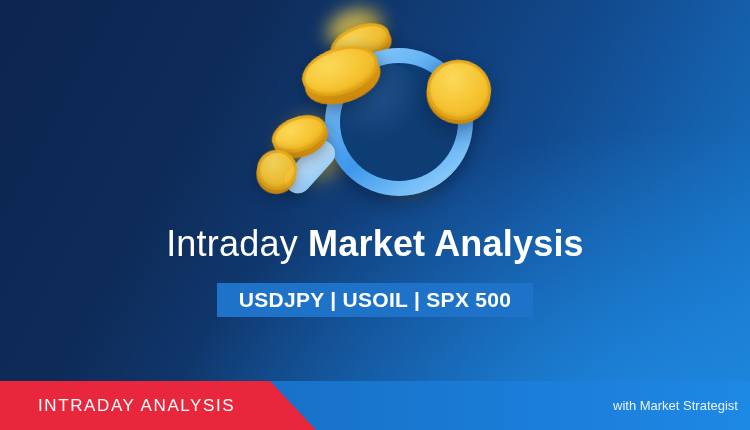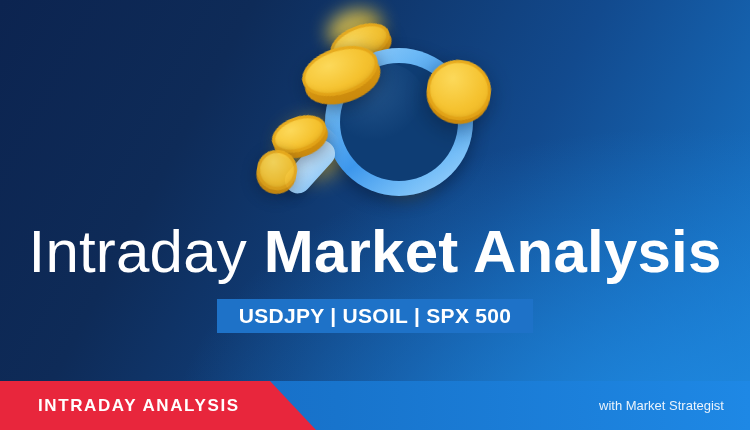--- a/index.html
+++ b/index.html
@@ -152,22 +152,22 @@
 
   
   #title-block {
     position: absolute;
     left: 0;
     right: 0;
     top: 218px;
     text-align: center;
   }
   #headline {
-    margin: 8px;
-    font-size: 60px;
+    margin: 0;
+    font-size: 36px;
     line-height: 52px;
     color: #ffffff;
     font-weight: 300;
     letter-spacing: .2px;
     white-space: nowrap;
   }
   #headline .strong {
     font-weight: 700;
   }
   #symbols-badge {
@@ -202,27 +202,27 @@
     background: #e8263c;
     clip-path: polygon(0 0, 270px 0, 316px 100%, 0 100%);
   }
   #bar-label {
     position: absolute;
     left: 38px;
     top: 14px;
     color: #ffffff;
     font-size: 17px;
     line-height: 21px;
-    font-weight: 700;
+    font-weight: 400;
     letter-spacing: 1.6px;
     white-space: nowrap;
   }
   #bar-right {
     position: absolute;
-    right: 26px;
+    right: 12px;
     top: 15px;
     display: flex;
     align-items: flex-end;
     gap: 36px;
     white-space: nowrap;
   }
   #with-strategist {
     color: #eaf3fc;
     font-size: 13px;
     line-height: 19px;

